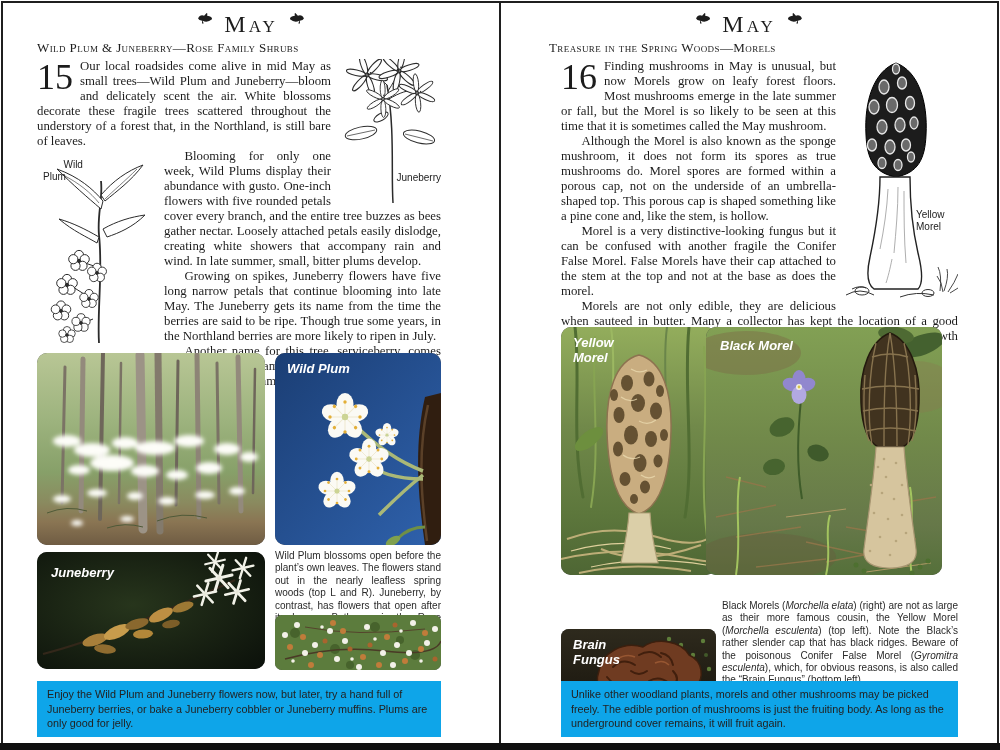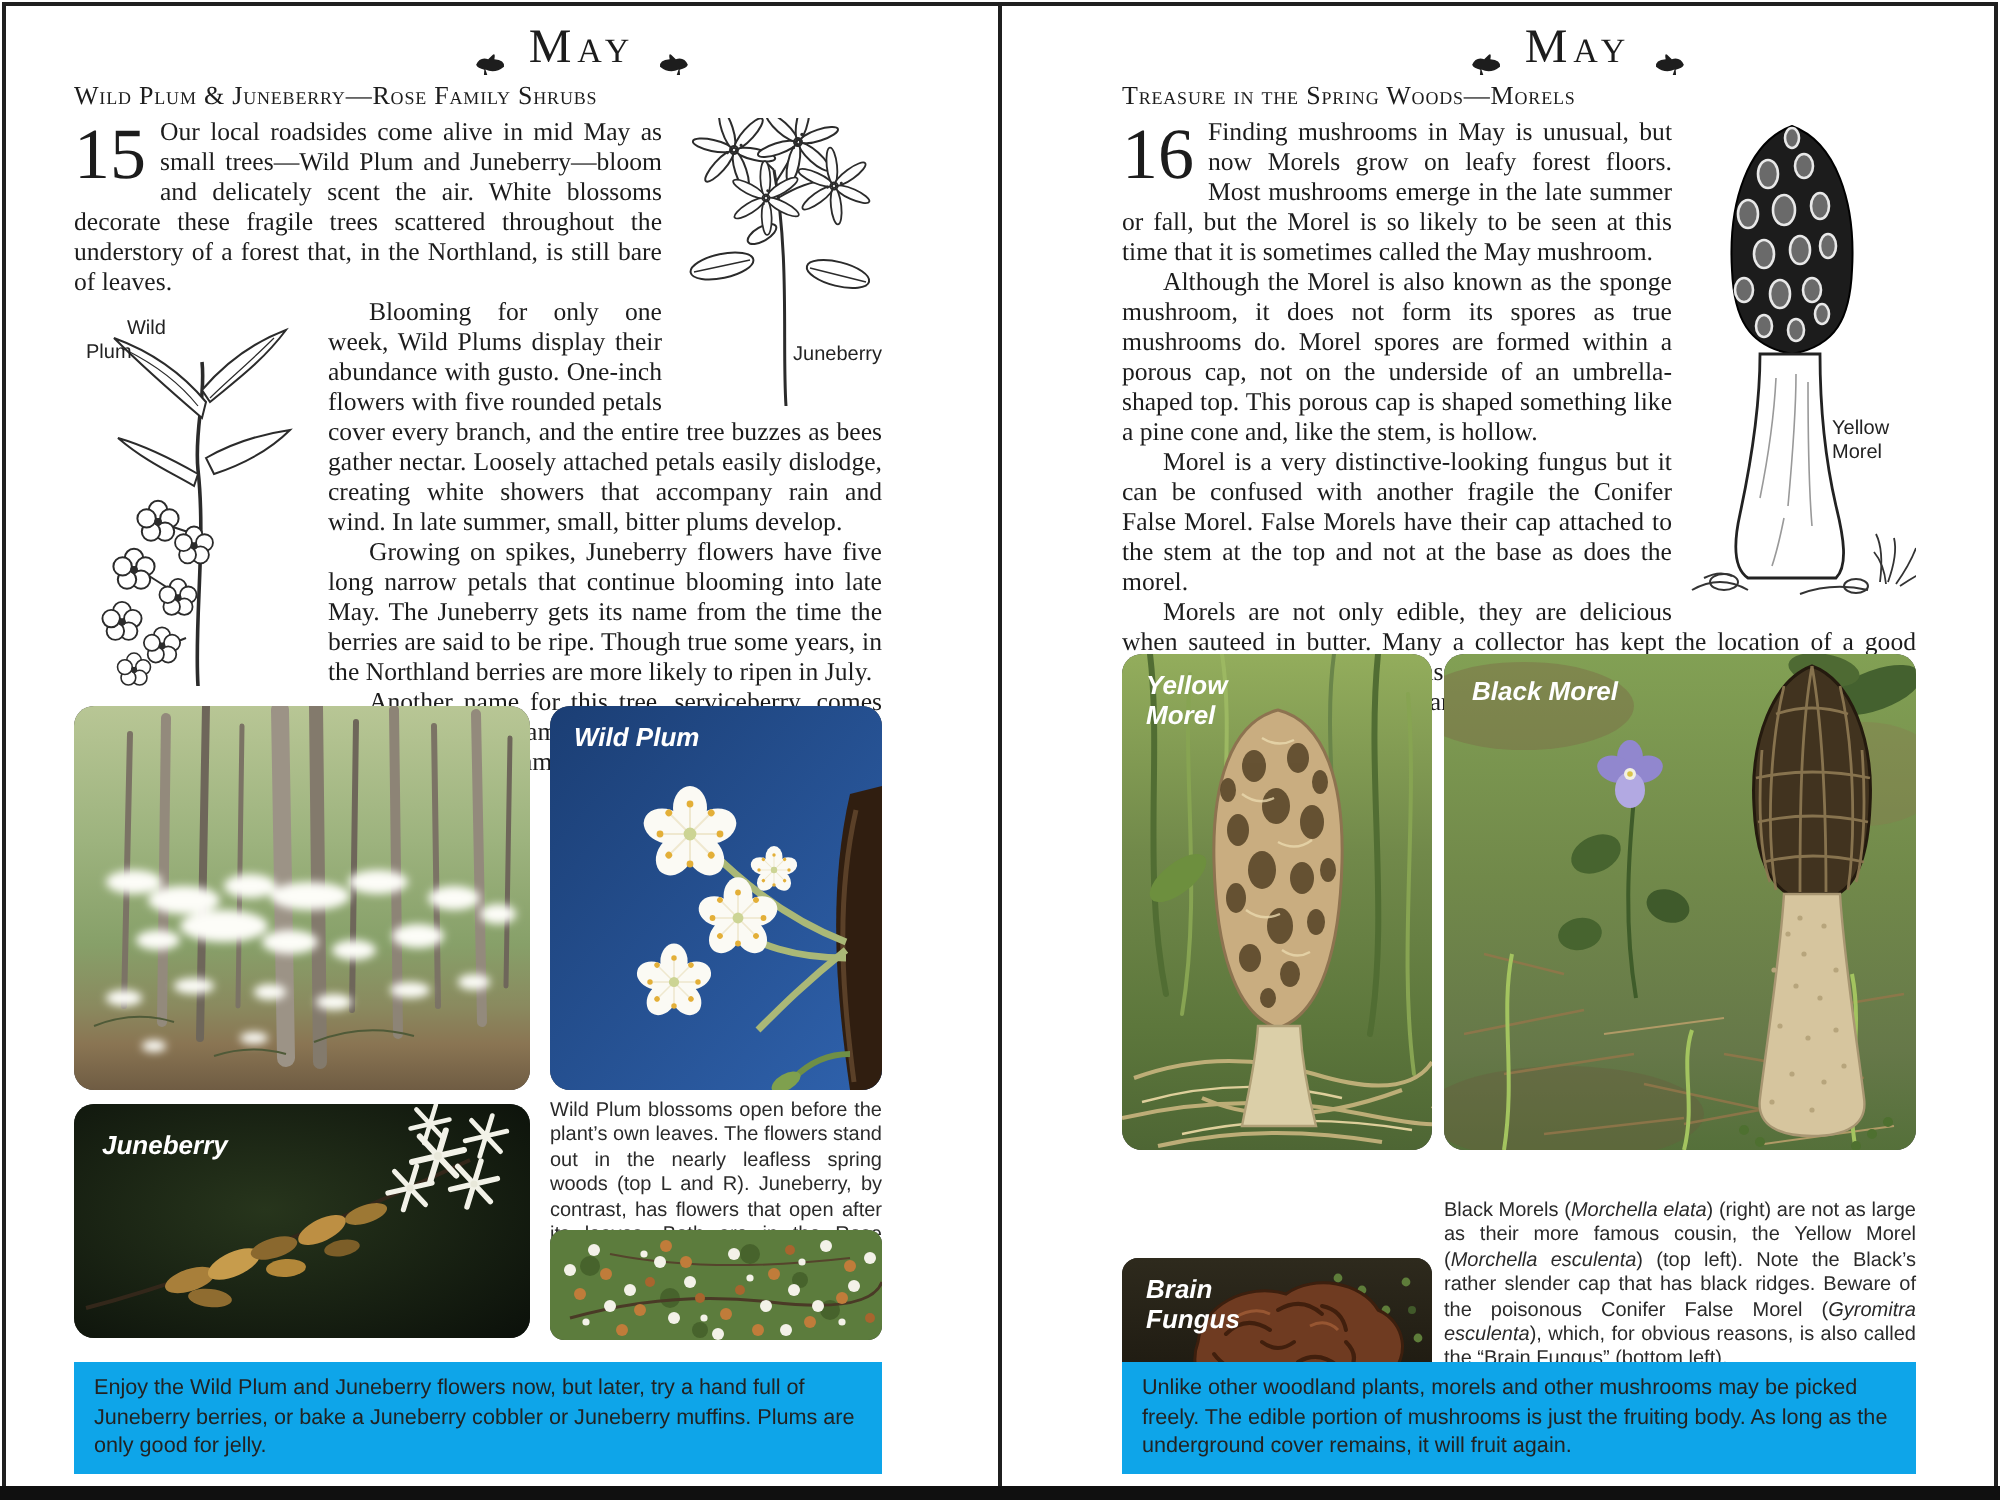--- a/index.html
+++ b/index.html
@@ -4,21 +4,21 @@
 <style>
   html,body{margin:0;padding:0;}
   body{width:1000px;height:750px;position:relative;background:#fff;
        font-family:"Liberation Serif",serif;color:#1c1c1c;overflow:hidden;}
   .frame{position:absolute;left:1px;top:1px;width:994px;height:740px;border:2px solid #1f1f1f;border-bottom:none;}
   .bottom-bar{position:absolute;left:0;bottom:0;width:1000px;height:7px;background:#101010;}
   .divider{position:absolute;left:499px;top:1px;height:742px;width:2px;background:#1f1f1f;}
   .page{position:absolute;top:3px;width:496px;height:740px;}
   .page-left{left:3px;}
   .page-right{left:501px;}
-  .month-row{position:absolute;top:8px;left:0;width:100%;display:flex;align-items:flex-end;justify-content:center;gap:10px;padding-left:40px;}
+  .month-row{position:absolute;top:8px;left:0;width:100%;display:flex;align-items:flex-start;justify-content:center;gap:10px;}
   .month{font-variant:small-caps;font-size:24px;letter-spacing:3px;color:#1c1c1c;}
   .bird{display:block;}
   .bird.flip{transform:scaleX(-1);}
   .art-title{position:absolute;font-variant:small-caps;font-size:13px;letter-spacing:.4px;white-space:nowrap;}
   .bodytext{position:absolute;font-size:12.8px;line-height:15px;text-align:justify;}
   .bodytext p{margin:0;}
   .bodytext p.indent{text-indent:1.6em;}
   .dropnum{float:left;font-size:36px;line-height:30px;margin:3px 7px 0 0;}
   .ill{position:relative;display:block;}
   .ill.fr{float:right;margin:0 0 4px 8px;}
@@ -370,21 +370,21 @@
   <div class="month-row">
     <svg class="bird" width="17" height="13" viewBox="0 0 18 14">
         <path d="M1 8 Q3 3.5 7.5 5 L10 2.5 Q11.5 1.5 10.8 5 Q16.5 5.5 16 9 Q11 13 6 10.5 L7 13.5 L5.2 13.5 L5.4 10.6 Q1.8 10 1 8 Z" fill="#1d1d1d"></path>
       </svg>
     <span class="month">May</span>
     <svg class="bird flip" width="17" height="13" viewBox="0 0 18 14">
         <path d="M1 8 Q3 3.5 7.5 5 L10 2.5 Q11.5 1.5 10.8 5 Q16.5 5.5 16 9 Q11 13 6 10.5 L7 13.5 L5.2 13.5 L5.4 10.6 Q1.8 10 1 8 Z" fill="#1d1d1d"></path>
       </svg>
   </div>
 
-  <div class="art-title" style="left:60px;top:37px;font-family:Liberation Serif, serif;">Treasure in the Spring Woods—Morels</div>
+  <div class="art-title" style="left:48px;top:37px;font-family:Liberation Serif, serif;">Treasure in the Spring Woods—Morels</div>
 
   <div class="bodytext" style="left:60px;top:56px;width:397px;">
     <p class="para">
       <span class="ill fr" style="width:114px;height:240px;">
         <svg class="ink" width="114" height="240" viewBox="0 0 114 240">
           <path d="M52 4 C30 12 20 42 22 76 C23 100 30 114 52 118 C74 114 81 100 82 76 C84 42 74 12 52 4 Z" fill="#1c1c1c" stroke="#000"></path>
           <g fill="#6a6a6a" stroke="#e8e8e8" stroke-width="1.3">
             <ellipse cx="40" cy="28" rx="5" ry="7"></ellipse>
               <ellipse cx="58" cy="24" rx="4.5" ry="6"></ellipse>
             <ellipse cx="30" cy="48" rx="5" ry="7"></ellipse>
@@ -489,21 +489,21 @@
           <path d="M78 94 q9 5 17 -1"></path>
           <path d="M62 128 q8 6 17 2"></path>
         <path d="M80 148 q7 5 14 1"></path>
           <path d="M70 42 q8 5 16 1"></path>
       </g>
       <path d="M68 186 C67 204 63 220 60 236 L97 236 C93 220 90 204 89 186 Z" fill="#dbcfa8" stroke="#b1a178" stroke-width="1.2"></path>
     </svg>
     <span class="plabel" style="width:48px;">Yellow Morel</span>
   </div>
 
-  <div class="photo" style="left:221px;top:324px;width:236px;height:248px;">
+  <div class="photo" style="left:205px;top:324px;width:236px;height:248px;">
     <svg viewBox="0 0 236 248" preserveAspectRatio="none">
       <defs>
         <linearGradient id="bmg" x1="0" y1="0" x2="0" y2="1">
           <stop offset="0" stop-color="#82a054"></stop>
             <stop offset="0.45" stop-color="#71894a"></stop>
           <stop offset="0.8" stop-color="#667849"></stop>
             <stop offset="1" stop-color="#55703a"></stop>
         </linearGradient>
       </defs>
       <rect width="236" height="248" fill="url(#bmg)"></rect>

